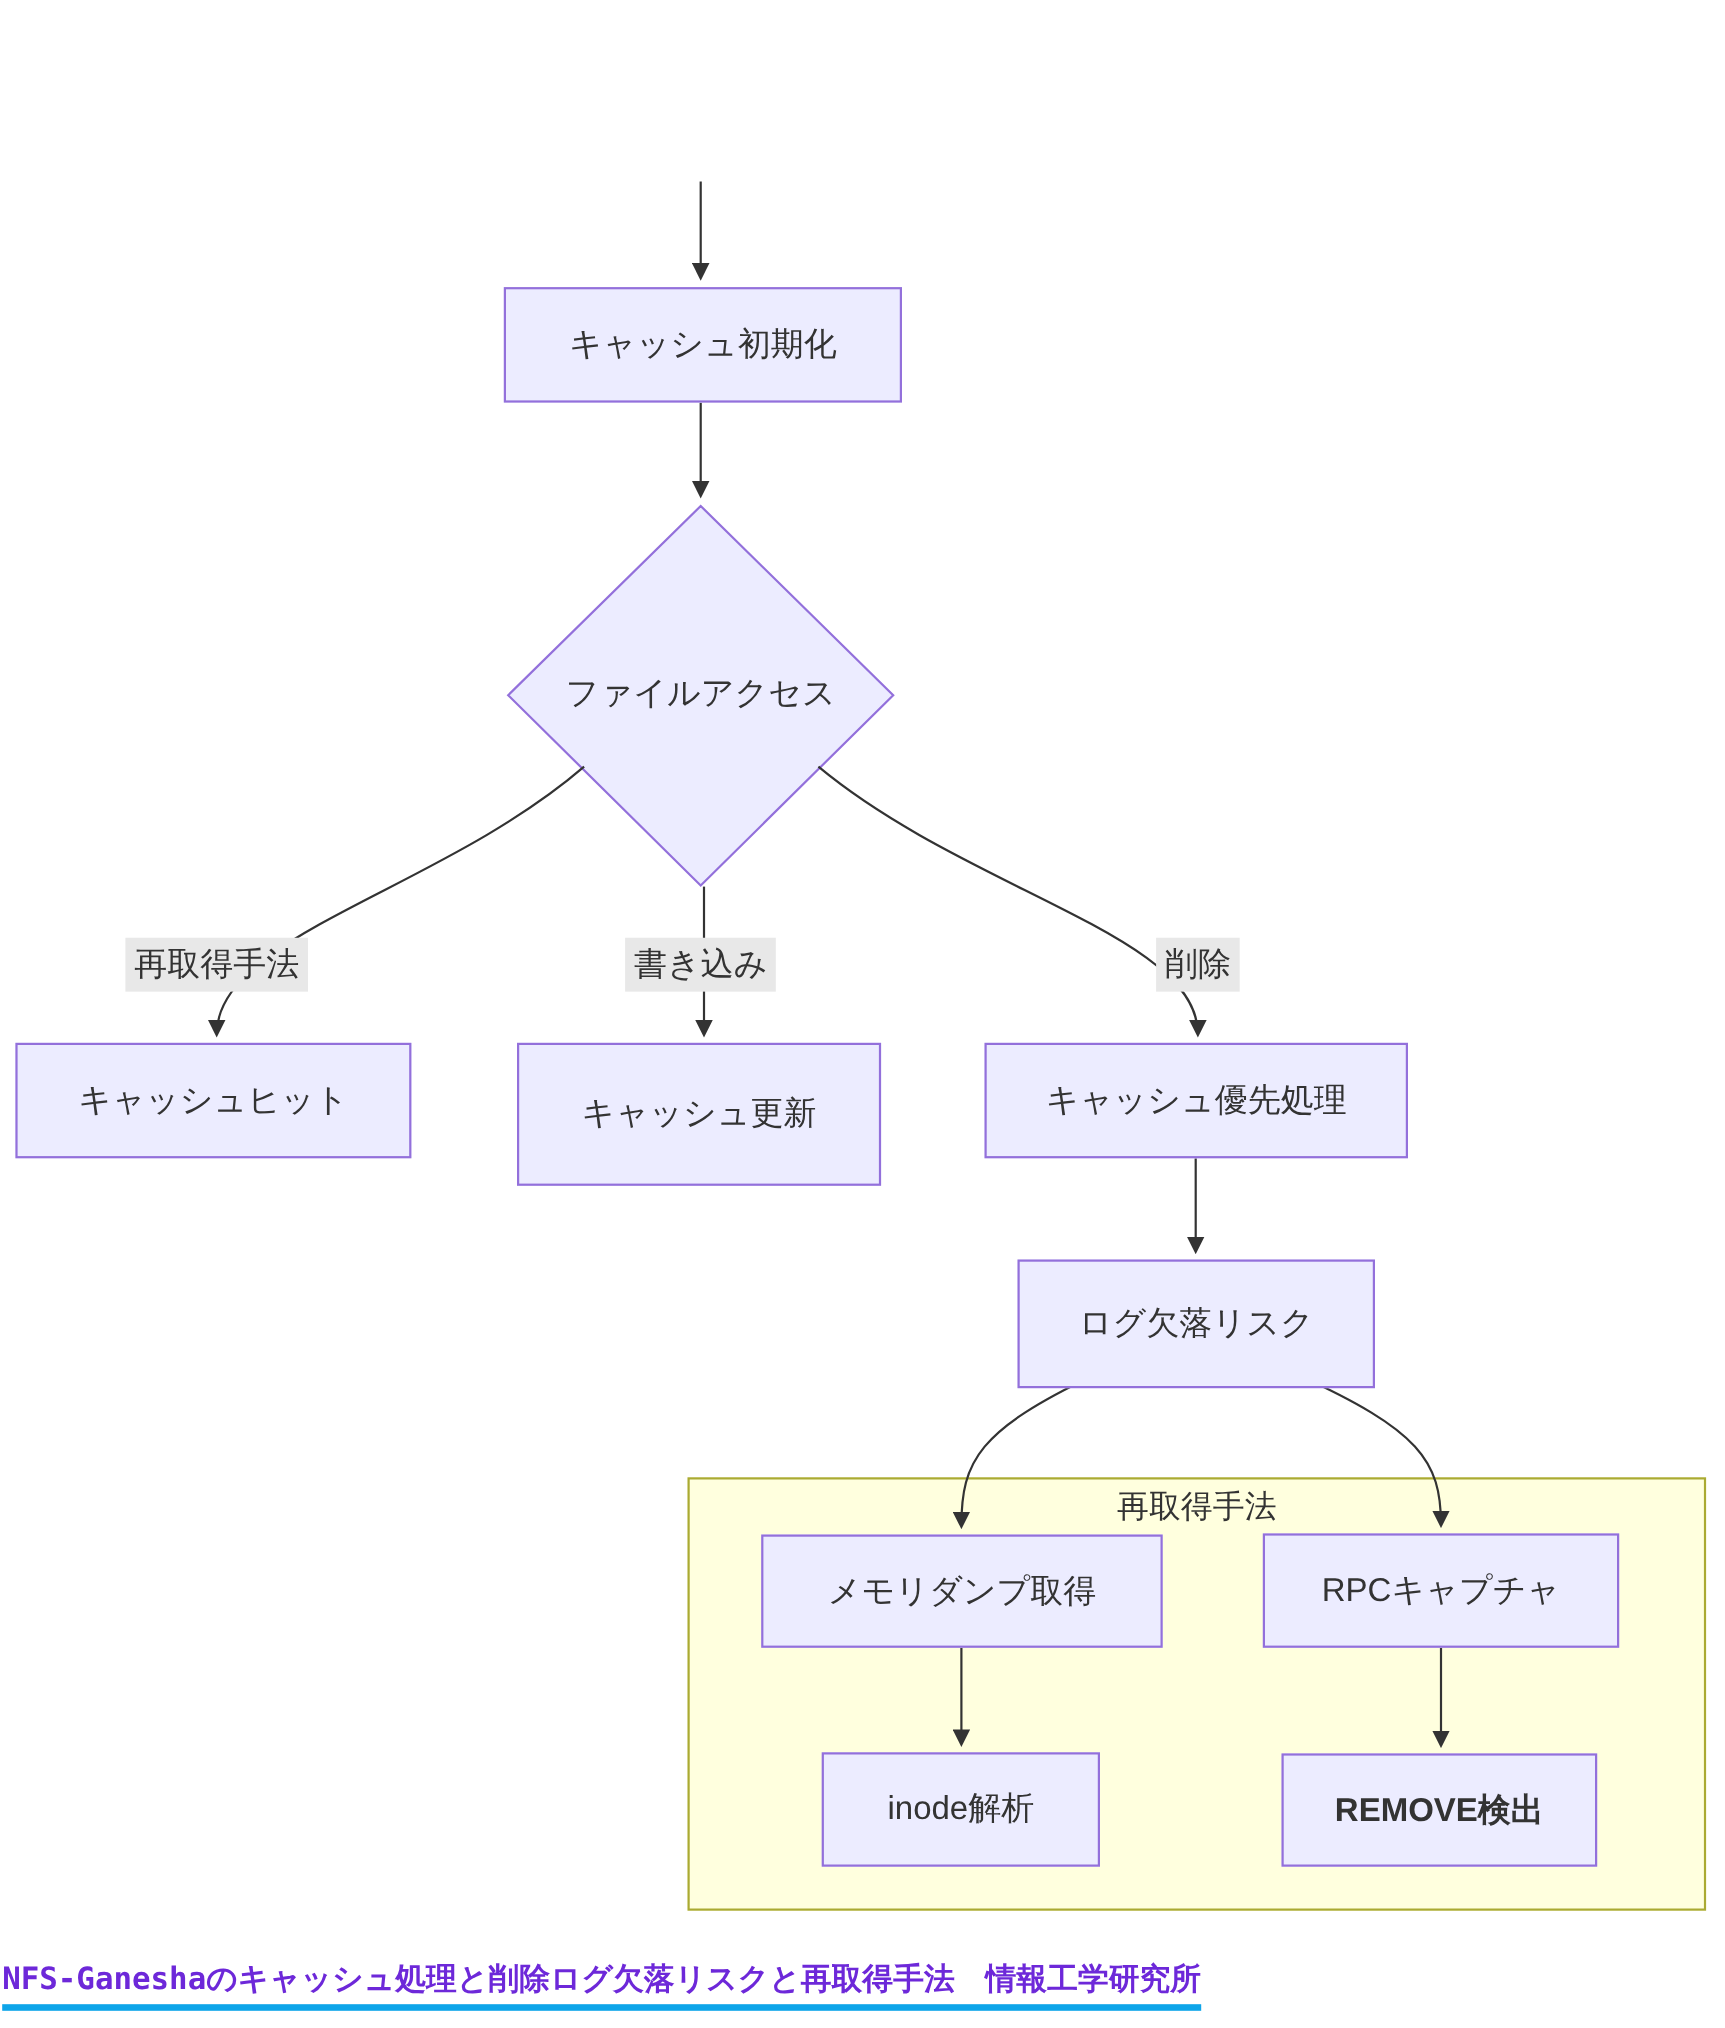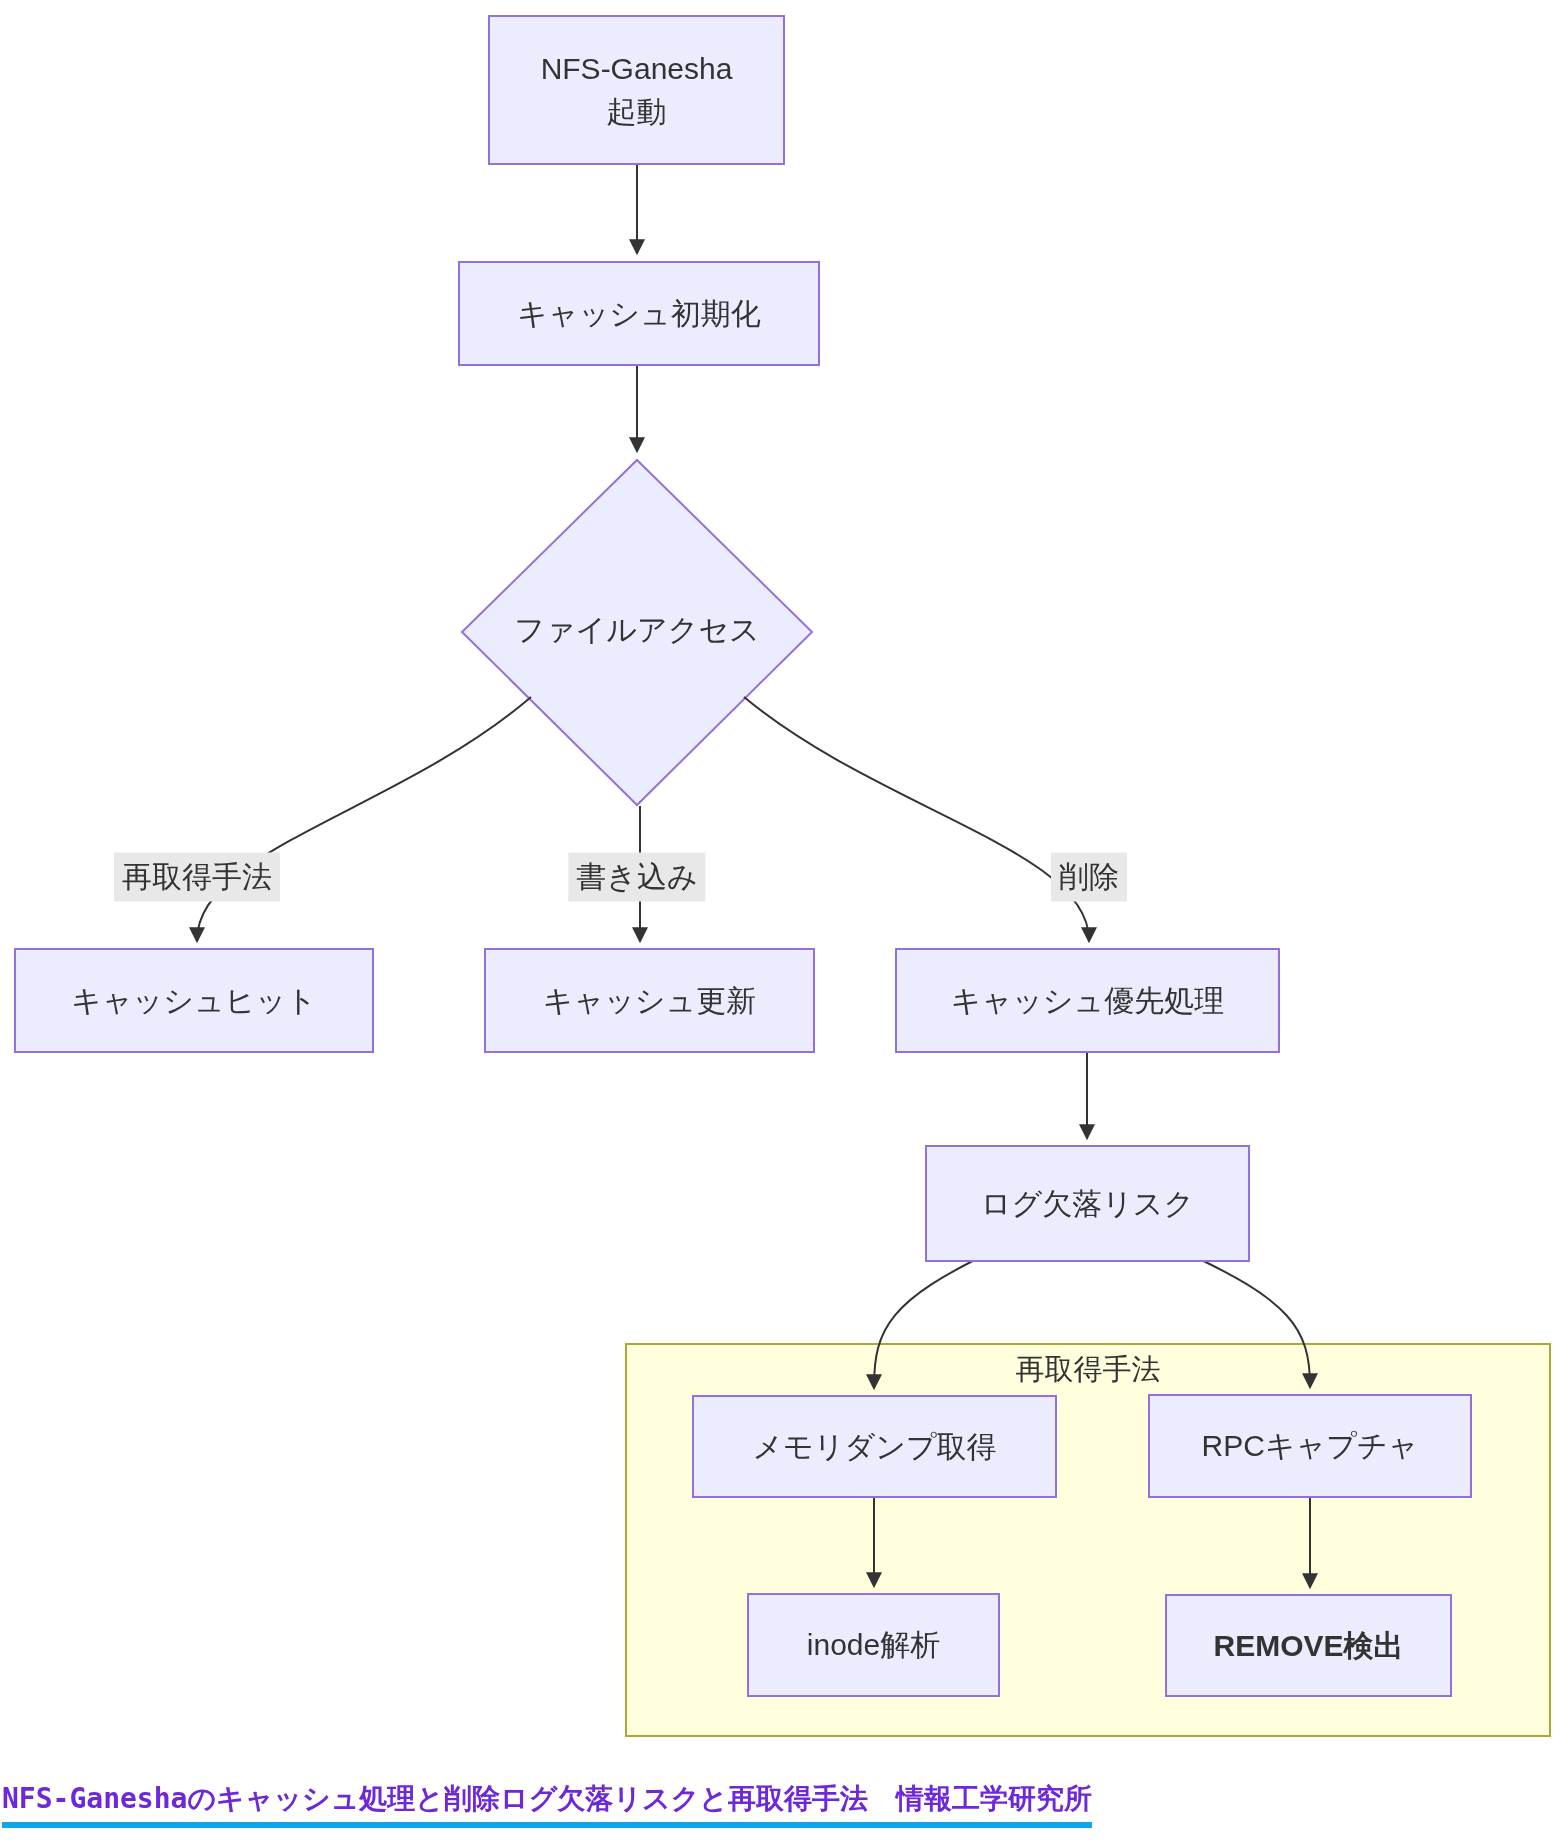--- a/index.html
+++ b/index.html
@@ -94,30 +94,28 @@
       <path d="M640,806 L640,940" marker-end="url(#arrow)"></path>
       <path d="M744,697 C880,810 1089,850 1089,940" marker-end="url(#arrow)"></path>
       <path d="M1087,1053 L1087,1137" marker-end="url(#arrow)"></path>
       <path d="M995,1250 C890,1300 874,1328 874,1387" marker-end="url(#arrow)"></path>
       <path d="M1180,1250 C1290,1300 1310,1328 1310,1386" marker-end="url(#arrow)"></path>
       <path d="M874,1498 L874,1585" marker-end="url(#arrow)"></path>
       <path d="M1310,1498 L1310,1586" marker-end="url(#arrow)"></path>
     </g>
   </svg>
 
-  <div class="node" style="left:488px;top:15px;width:297px;height:150px;">NFS-Ganesha
-起動</div>
 
   <div class="node" style="left:458px;top:261px;width:362px;height:105px;">キャッシュ初期化</div>
 
   <div class="diamond-label" style="left:462px;top:610px;width:350px;">ファイルアクセス</div>
 
   <div class="node" style="left:14px;top:948px;width:360px;height:105px;text-align:right;">キャッシュヒット</div>
 
-  <div class="node" style="left:484px;top:948px;width:331px;height:105px;text-align:right;">キャッシュ更新</div>
+  <div class="node" style="left:470px;top:948px;width:331px;height:130px;text-align:right;">キャッシュ更新</div>
 
   <div class="node" style="left:895px;top:948px;width:385px;height:105px;">キャッシュ優先処理</div>
 
   <div class="node" style="left:925px;top:1145px;width:325px;height:117px;">ログ欠落リスク</div>
 
   <div class="node" style="left:692px;top:1395px;width:365px;height:103px;">メモリダンプ取得</div>
 
   <div class="node" style="left:1148px;top:1394px;width:324px;height:104px;">RPCキャプチャ</div>
 
   <div class="node" style="left:747px;top:1593px;width:253px;height:104px;">inode解析</div>

